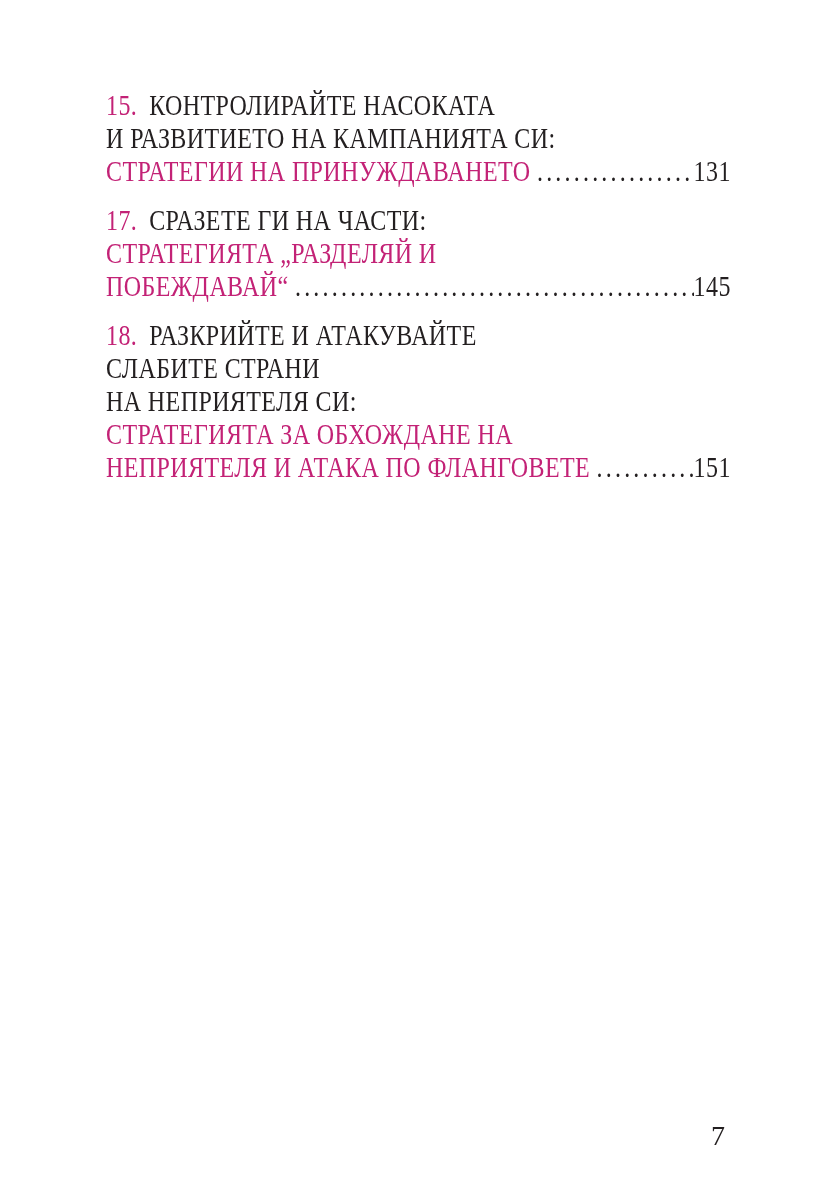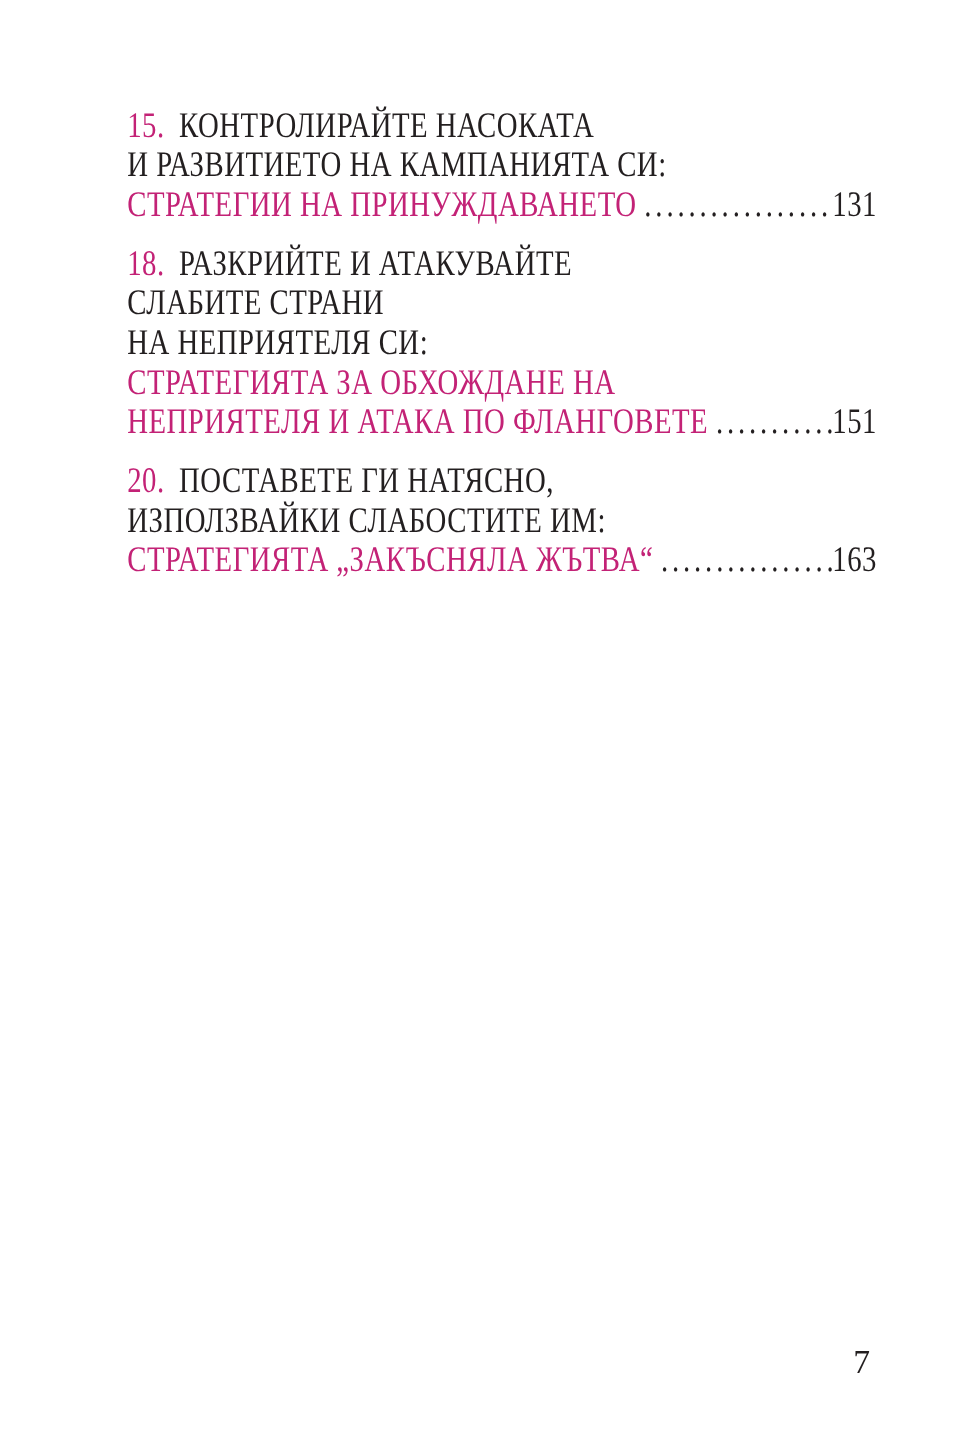--- a/index.html
+++ b/index.html
@@ -73,45 +73,45 @@
       </div>
       <div class="line">И РАЗВИТИЕТО НА КАМПАНИЯТА СИ:</div>
       <div class="line row">
         <span class="pink">СТРАТЕГИИ НА ПРИНУЖДАВАНЕТО</span>
         <span class="leader"></span>
         <span class="pg">131</span>
       </div>
     </section>
 
 
+    <section class="entry">
+      <div class="line">
+        <span class="num">17.</span><span>СРАЗЕТЕ ГИ НА ЧАСТИ:</span>
+      </div>
+      <div class="line pink">СТРАТЕГИЯТА „РАЗДЕЛЯЙ И</div>
+      <div class="line row">
+        <span class="pink">ПОБЕЖДАВАЙ“</span>
+        <span class="leader"></span>
+        <span class="pg">145</span>
+      </div>
+    </section>
 
     <section class="entry">
       <div class="line">
         <span class="num">18.</span><span>РАЗКРИЙТЕ И АТАКУВАЙТЕ</span>
       </div>
       <div class="line">СЛАБИТЕ СТРАНИ</div>
       <div class="line">НА НЕПРИЯТЕЛЯ СИ:</div>
       <div class="line pink">СТРАТЕГИЯТА ЗА ОБХОЖДАНЕ НА</div>
       <div class="line row">
         <span class="pink">НЕПРИЯТЕЛЯ И АТАКА ПО ФЛАНГОВЕТЕ</span>
         <span class="leader"></span>
         <span class="pg">151</span>
       </div>
     </section>
 
 
-    <section class="entry">
-      <div class="line">
-        <span class="num">20.</span><span>ПОСТАВЕТЕ ГИ НАТЯСНО,</span>
-      </div>
-      <div class="line">ИЗПОЛЗВАЙКИ СЛАБОСТИТЕ ИМ:</div>
-      <div class="line row">
-        <span class="pink">СТРАТЕГИЯТА „ЗАКЪСНЯЛА ЖЪТВА“</span>
-        <span class="leader"></span>
-        <span class="pg">163</span>
-      </div>
-    </section>
 
 
   </main>
 
   <span class="folio">7</span>
 </div>
 
 </body></html>

